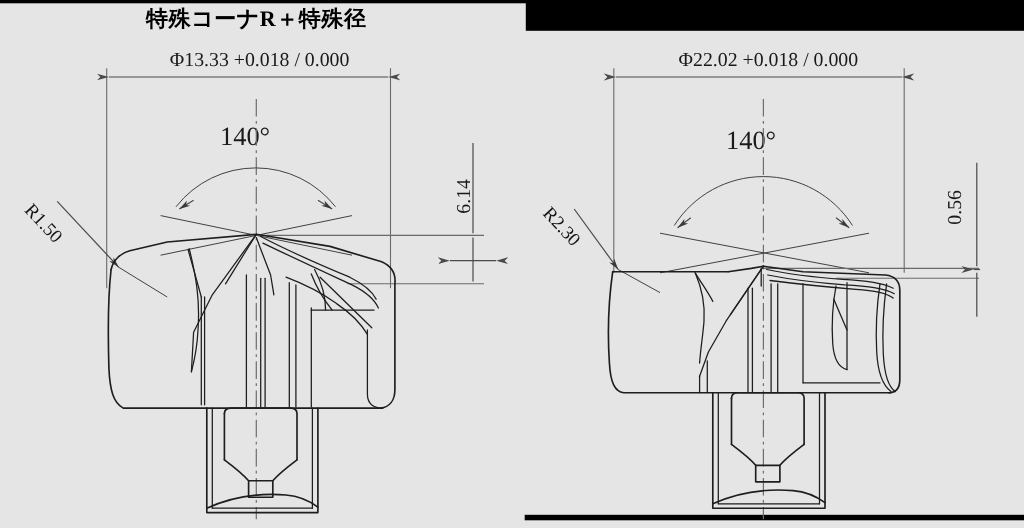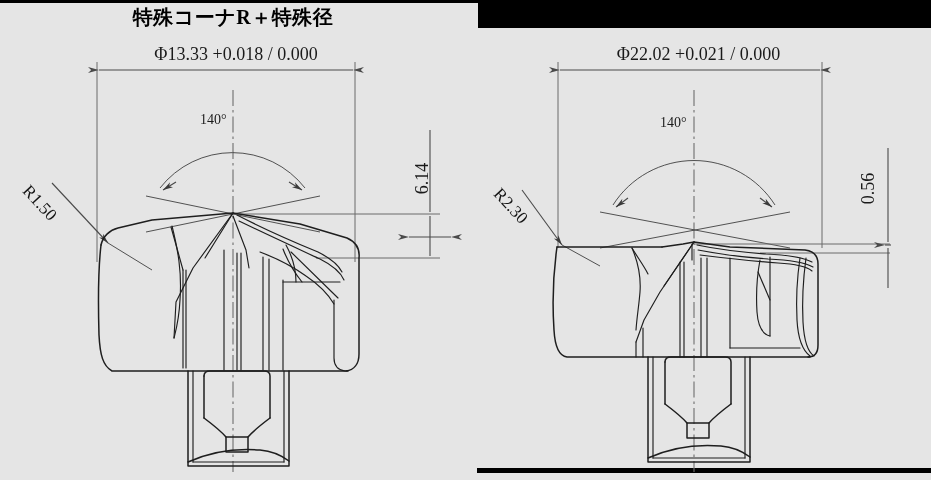--- a/index.html
+++ b/index.html
@@ -64,21 +64,21 @@
     color: #1a1a1a;
     white-space: nowrap;
     text-align: center;
   }
   #cap-left  { top: 44px; left: 3px; width: 466px; }
   #cap-right { top: 44px; left: 0; width: 465px; }
 
   
   .angle-label {
     position: absolute;
-    font-size: 14px;
+    font-size: 24px;
     color: #1a1a1a;
     white-space: nowrap;
   }
   #ang-left  { left: 200px; top: 112px; }
   #ang-right { left: 660px; top: 115px; }
 
   
   .radius-label {
     position: absolute;
     font-size: 17px;
@@ -129,21 +129,21 @@
     <div class="angle-label" id="ang-left">140°</div>
 
     <div class="radius-label" id="rad-left">R1.50</div>
 
     <div class="vdim-label" id="vdim-left">6.14</div>
   </div>
 
   <div class="panel" id="panel-right">
 
 
-    <div class="dim-caption" id="cap-right">Φ22.02 +0.021 / 0.000</div>
+    <div class="dim-caption" id="cap-right">Φ22.02 +0.018 / 0.000</div>
   </div>
 
   <div class="angle-label" id="ang-right">140°</div>
 
   <div class="radius-label" id="rad-right">R2.30</div>
 
   <div class="vdim-label" id="vdim-right">0.56</div>
 
   <div class="bottom-bar"></div>
 

